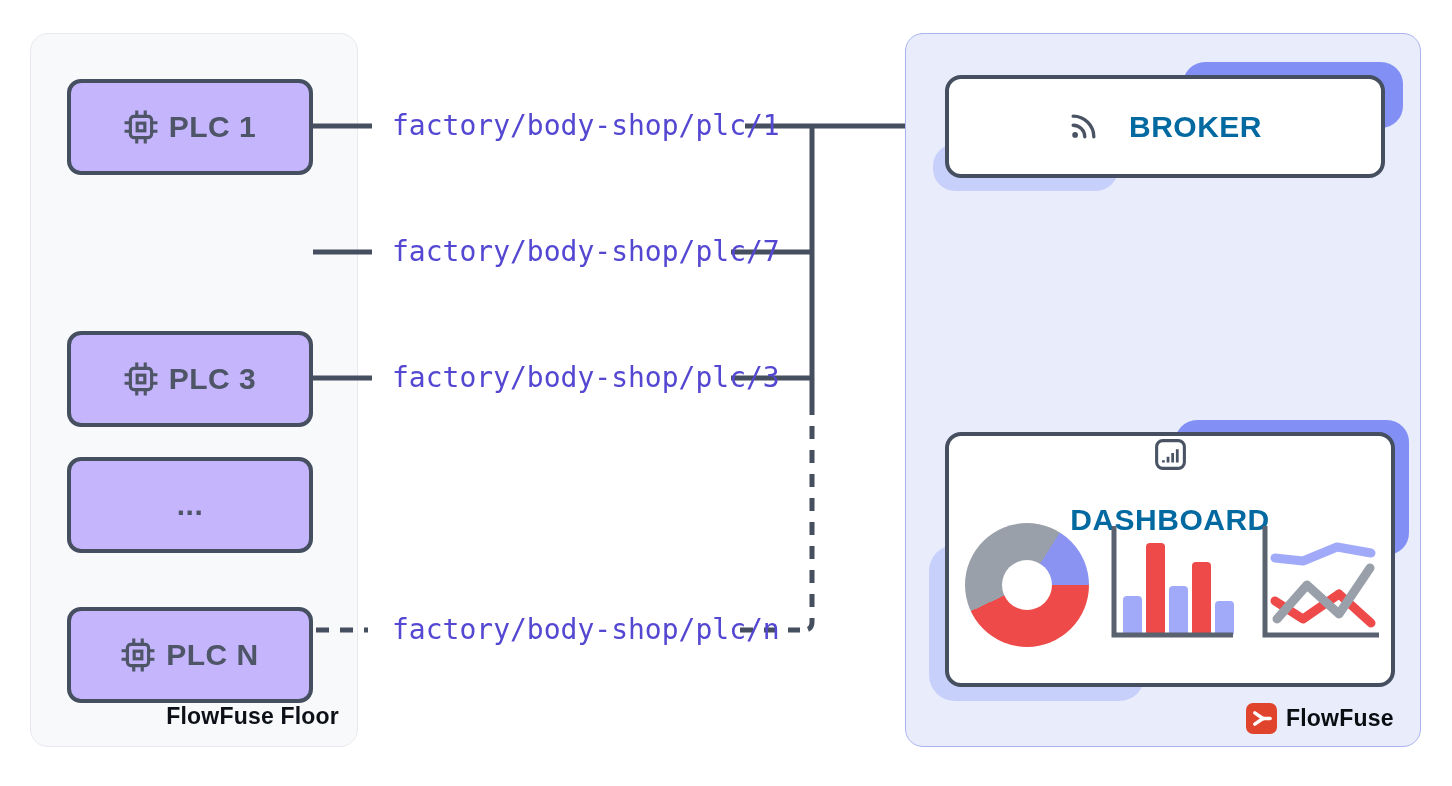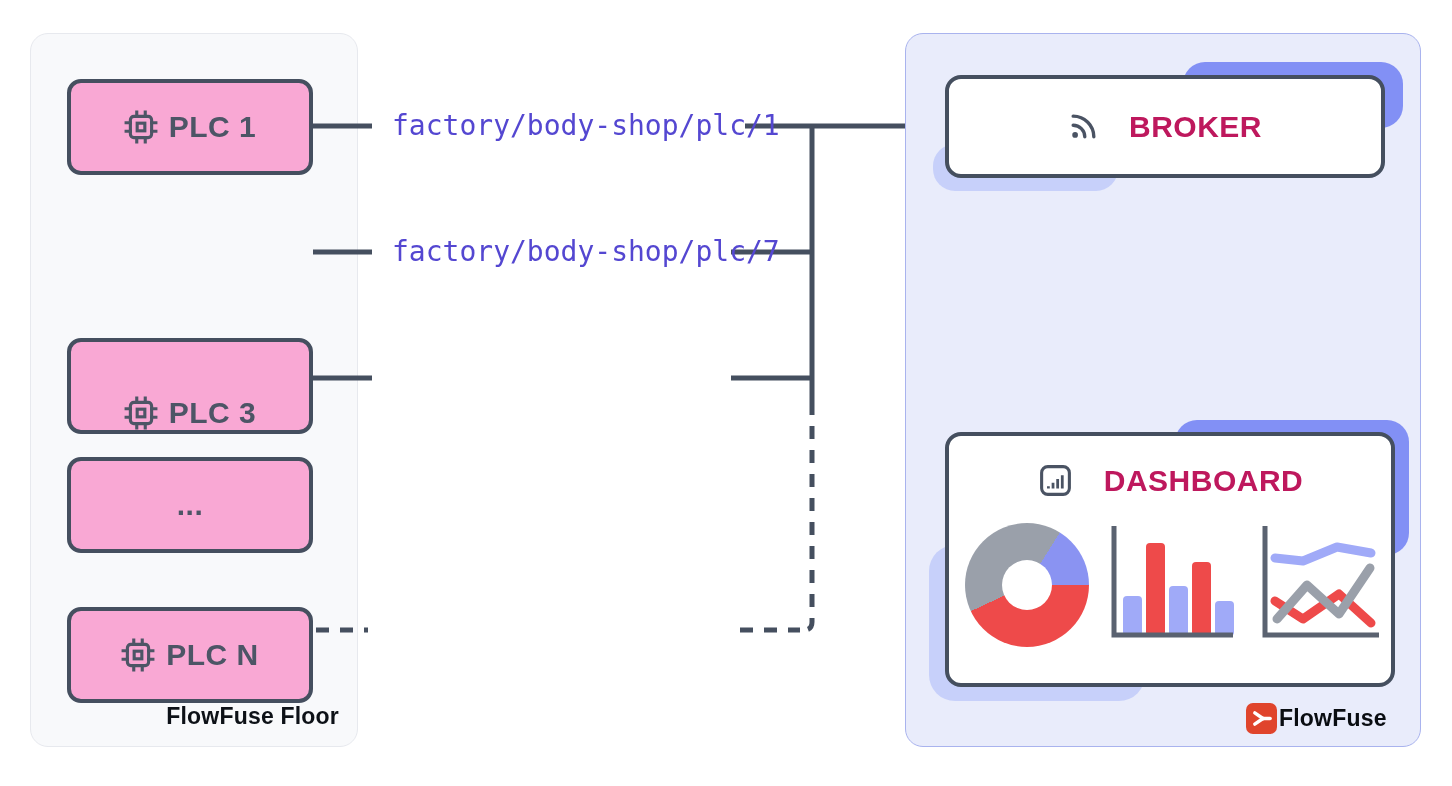--- a/index.html
+++ b/index.html
@@ -17,21 +17,21 @@
     left:905px;top:33px;width:516px;height:714px;
     background:#e9ecfb;border:1.5px solid #a9b3ee;
   }
   .panel-caption{
     position:absolute;right:18px;bottom:16px;
     font-size:23px;font-weight:bold;color:#0d1117;letter-spacing:.2px;
   }
   
   .plc-node{
     position:absolute;left:36px;width:246px;height:96px;box-sizing:border-box;
-    background:#f9a8d4;border:4px solid #454f5f;border-radius:14px;
+    background:#c4b5fd;border:4px solid #454f5f;border-radius:14px;
     display:flex;align-items:center;justify-content:center;gap:11px;
     color:#4d5566;font-size:30px;font-weight:bold;
   }
   .plc-node .nlabel{letter-spacing:.5px;}
   .icon-cpu{width:34px;height:34px;flex:0 0 auto;}
   
   .topic{
     position:absolute;left:392px;width:340px;height:34px;line-height:34px;
     font-family:"DejaVu Sans Mono",monospace;font-size:28px;color:#5447d1;
     white-space:nowrap;
@@ -46,37 +46,37 @@
   .card-wrap{position:absolute;}
   .accent{position:absolute;border-radius:22px;}
   .accent-strong{background:#8290f5;}
   .accent-soft{background:#c7d0fa;}
   .card{
     position:absolute;inset:0;background:#ffffff;box-sizing:border-box;
     border:4px solid #454f5f;border-radius:16px;
   }
   .card-title{
     display:flex;align-items:center;justify-content:center;gap:30px;
-    color:#be185d;font-size:30px;font-weight:bold;letter-spacing:.5px;
+    color:#0369a1;font-size:30px;font-weight:bold;letter-spacing:.5px;
   }
   .broker .card-title{height:100%;}
-  .dash .card-title{margin-top:26px;}
+  .dash .card-title{flex-direction:column;}
   .icon-rss{width:31px;height:31px;}
   .icon-chart{width:37px;height:37px;}
   
   .thumb{position:absolute;}
   .donut{
     width:124px;height:124px;border-radius:50%;
     background:conic-gradient(from 32deg,#8a93f2 0deg 58deg,#ee4a4a 58deg 213deg,#9aa0aa 213deg 360deg);
     display:flex;align-items:center;justify-content:center;
   }
   .donut-hole{width:50px;height:50px;border-radius:50%;background:#ffffff;}
   
   .logo{
-    position:absolute;left:1246px;top:703px;display:flex;align-items:center;gap:2px;
+    position:absolute;left:1246px;top:703px;display:flex;align-items:center;gap:9px;
   }
   .logo-mark{
     width:31px;height:31px;border-radius:7px;background:#e0442c;
     display:flex;align-items:center;justify-content:center;
   }
   .logo-text{font-size:23px;font-weight:bold;color:#0a0d12;letter-spacing:.2px;}
 </style>
 </head>
 <body>
 
@@ -87,21 +87,21 @@
     <div class="plc-node" style="top:45px;">
       <svg class="icon-cpu" viewBox="0 0 24 24" fill="none" stroke="#4d5566" stroke-width="2.2" stroke-linecap="square">
         <rect x="4.5" y="4.5" width="15" height="15" rx="2.5"></rect>
           <rect x="9.3" y="9.3" width="5.4" height="5.4"></rect>
         <path d="M9 1.5v3M15 1.5v3M9 19.5v3M15 19.5v3M1.5 9h3M1.5 15h3M19.5 9h3M19.5 15h3"></path>
       </svg>
       <span class="nlabel">PLC 1</span>
     </div>
 
 
-    <div class="plc-node" style="top:304px;align-items:flex-end;">
+    <div class="plc-node" style="top:297px;">
       <svg class="icon-cpu" viewBox="0 0 24 24" fill="none" stroke="#4d5566" stroke-width="2.2" stroke-linecap="square">
         <rect x="4.5" y="4.5" width="15" height="15" rx="2.5"></rect>
           <rect x="9.3" y="9.3" width="5.4" height="5.4"></rect>
         <path d="M9 1.5v3M15 1.5v3M9 19.5v3M15 19.5v3M1.5 9h3M1.5 15h3M19.5 9h3M19.5 15h3"></path>
       </svg>
       <span class="nlabel">PLC 3</span>
     </div>
 
     <div class="plc-node" style="top:423px;">
       <span class="nlabel">...</span>
@@ -141,20 +141,22 @@
 
       <path d="M1168 180 V408"></path>
     </g>
 
     <polygon points="945,126 923,113 923,139" fill="#454f5f"></polygon>
     <polygon points="1168,429 1155,407 1181,407" fill="#454f5f"></polygon>
   </svg>
 
   <div class="topic" style="top:109px;">factory/body-shop/plc/1</div>
   <div class="topic" style="top:235px;">factory/body-shop/plc/7</div>
+  <div class="topic" style="top:361px;">factory/body-shop/plc/3</div>
+  <div class="topic" style="top:613px;">factory/body-shop/plc/n</div>
   <div class="topic-wild" style="top:281px;">factory/body-shop/plc/#</div>
 
   <div class="panel panel-right"></div>
 
   <div class="card-wrap broker" style="left:945px;top:75px;width:440px;height:103px;">
     <div class="accent accent-strong" style="top:-13px;right:-18px;width:50%;height:64%;"></div>
     <div class="accent accent-soft" style="bottom:-13px;left:-12px;width:42%;height:46%;"></div>
     <div class="card">
       <div class="card-title">
         <svg class="icon-rss" viewBox="0 0 24 24" fill="none" stroke="#4a5363" stroke-width="2.6" stroke-linecap="round">

